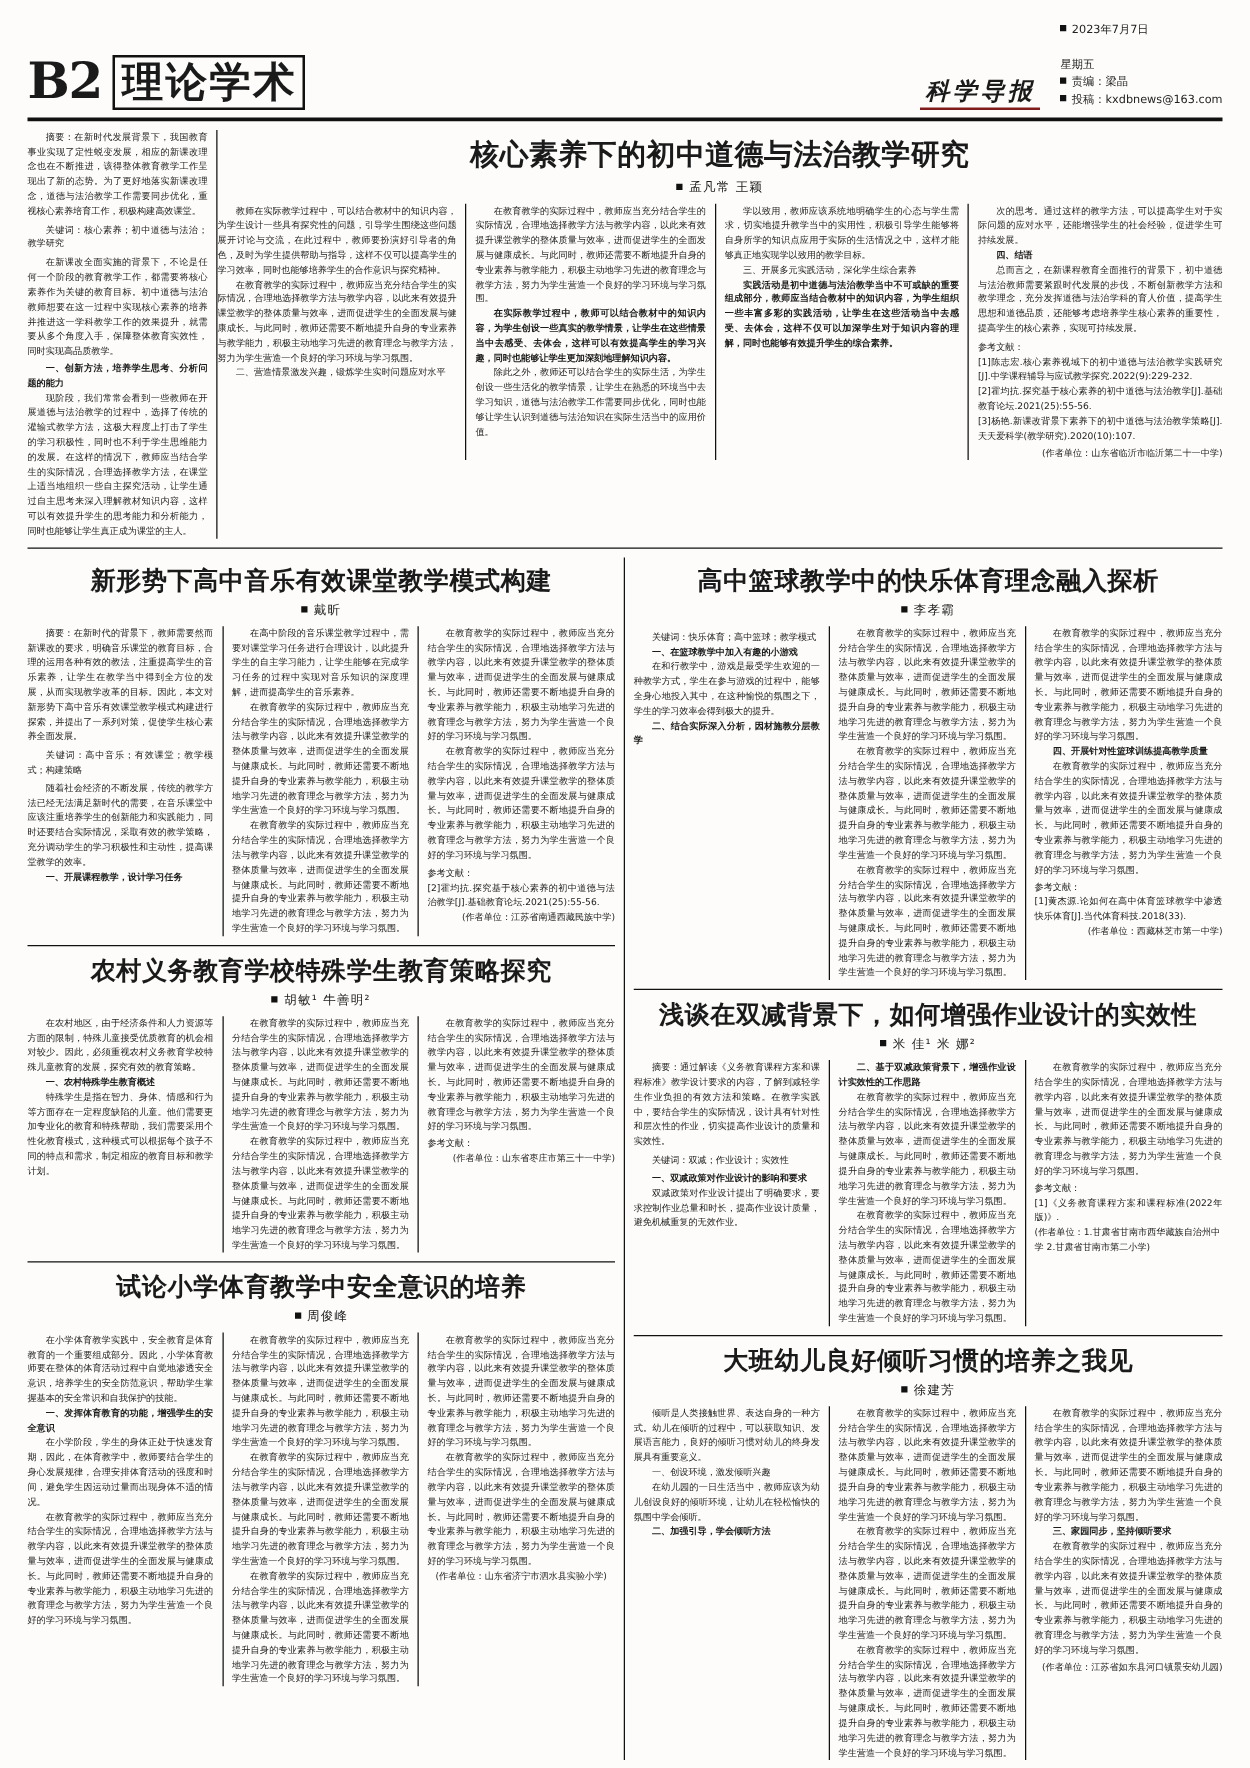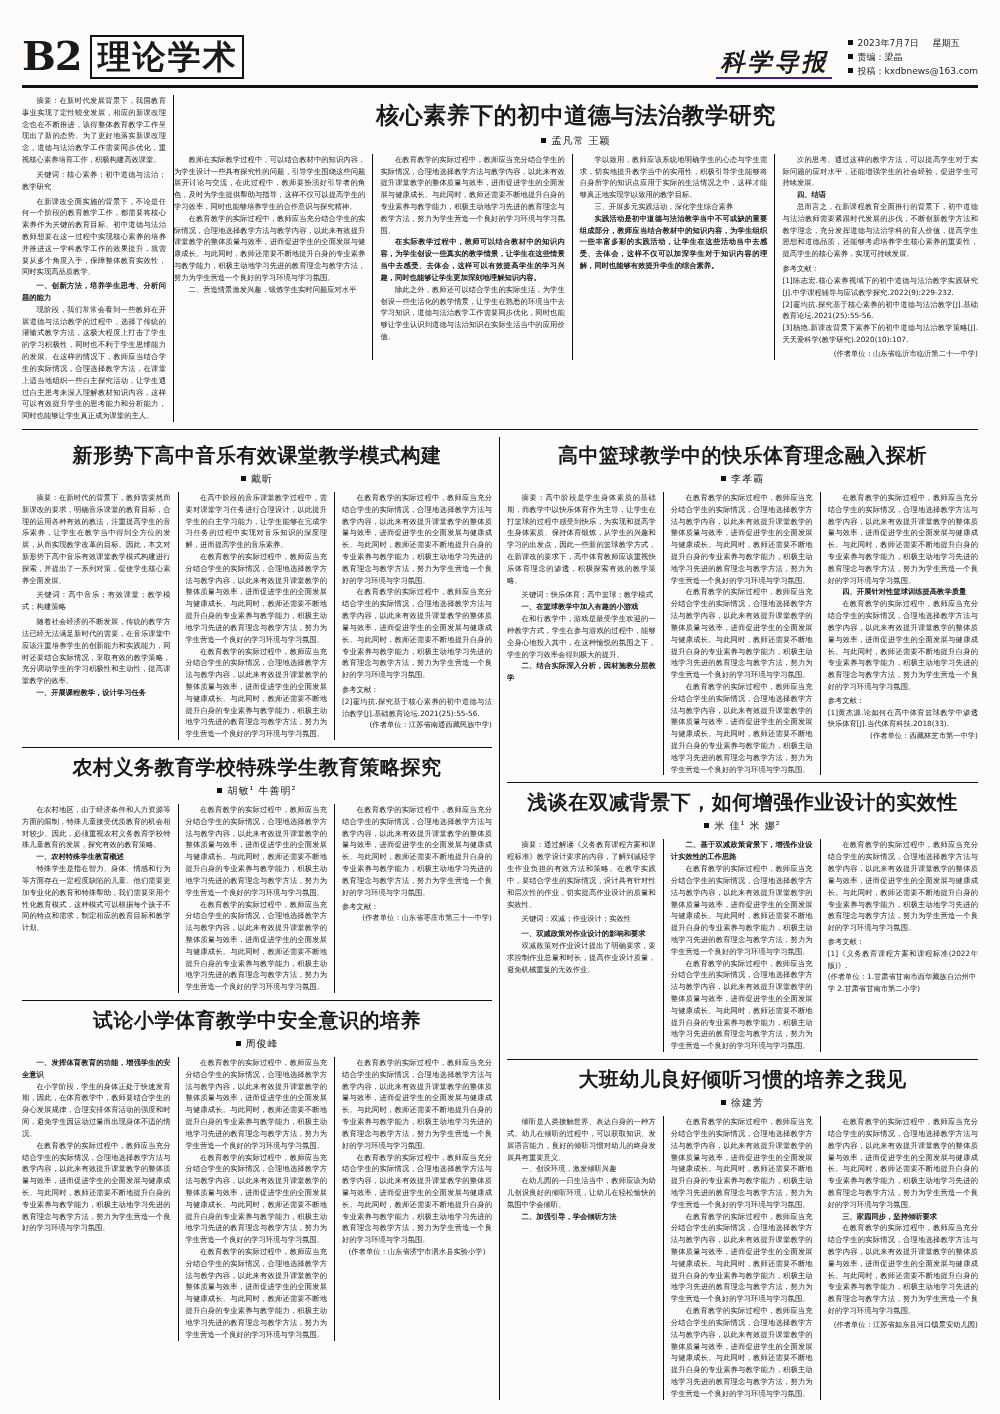--- a/index.html
+++ b/index.html
@@ -34,30 +34,30 @@
   }
   .section-name span{
     font-family:"DejaVu Serif","Liberation Serif",serif;
     font-size:33px;font-weight:bold;line-height:1;
   }
   .masthead-right{
     display:flex;align-items:flex-end;gap:16px;
   }
   .paper-logo{
     font-family:"DejaVu Serif","Liberation Serif",serif;
-    font-size:24px;font-weight:bold;font-style:italic;
+    font-size:19px;font-weight:bold;font-style:italic;
     letter-spacing:3px;
-    border-bottom:2px solid #4c1d95;
+    border-bottom:2px solid #7f1d1d;
     padding:0 4px 3px 4px;
     line-height:1;
   }
   .masthead-meta{
     font-size:9px;line-height:1.55;color:#222;text-align:left;
   }
-  .masthead-meta div{white-space:nowrap;}
+  .masthead-meta div{white-space:nowrap;flex-direction:column;}
   .sq::before{
     content:"";display:inline-block;width:5px;height:5px;
     background:#111;margin-right:4px;vertical-align:1px;
   }
   .meta-row1{display:flex;gap:14px;}
   h1.headline{
     font-family:"DejaVu Serif","Liberation Serif",serif;
     font-size:23px;font-weight:bold;text-align:center;
     margin:6px 0 4px 0;line-height:1.25;letter-spacing:.5px;
   }
@@ -203,20 +203,21 @@
           <div class="body-text" style="text-indent:0;text-align:right;">(作者单位：山东省枣庄市第三十一中学)</div>
         </div>
       </div>
 
       <div class="sep-h"></div>
 
       <h1 class="headline small">试论小学体育教学中安全意识的培养</h1>
       <div class="byline">周俊峰</div>
       <div class="region">
         <div class="colbox vr pad-r" style="width:33.3%;">
+          <div class="body-text">在小学体育教学实践中，安全教育是体育教育的一个重要组成部分。因此，小学体育教师要在整体的体育活动过程中自觉地渗透安全意识，培养学生的安全防范意识，帮助学生掌握基本的安全常识和自我保护的技能。</div>
           <div class="body-text" style="font-weight:bold;">一、发挥体育教育的功能，增强学生的安全意识</div>
           <div class="body-text">在小学阶段，学生的身体正处于快速发育期，因此，在体育教学中，教师要结合学生的身心发展规律，合理安排体育活动的强度和时间，避免学生因运动过量而出现身体不适的情况。</div>
           <div class="body-text">在教育教学的实际过程中，教师应当充分结合学生的实际情况，合理地选择教学方法与教学内容，以此来有效提升课堂教学的整体质量与效率，进而促进学生的全面发展与健康成长。与此同时，教师还需要不断地提升自身的专业素养与教学能力，积极主动地学习先进的教育理念与教学方法，努力为学生营造一个良好的学习环境与学习氛围。</div>
         </div>
         <div class="colbox vr pad-r pad-l" style="width:33.3%;">
           <div class="body-text">在教育教学的实际过程中，教师应当充分结合学生的实际情况，合理地选择教学方法与教学内容，以此来有效提升课堂教学的整体质量与效率，进而促进学生的全面发展与健康成长。与此同时，教师还需要不断地提升自身的专业素养与教学能力，积极主动地学习先进的教育理念与教学方法，努力为学生营造一个良好的学习环境与学习氛围。</div>
           <div class="body-text">在教育教学的实际过程中，教师应当充分结合学生的实际情况，合理地选择教学方法与教学内容，以此来有效提升课堂教学的整体质量与效率，进而促进学生的全面发展与健康成长。与此同时，教师还需要不断地提升自身的专业素养与教学能力，积极主动地学习先进的教育理念与教学方法，努力为学生营造一个良好的学习环境与学习氛围。</div>
           <div class="body-text">在教育教学的实际过程中，教师应当充分结合学生的实际情况，合理地选择教学方法与教学内容，以此来有效提升课堂教学的整体质量与效率，进而促进学生的全面发展与健康成长。与此同时，教师还需要不断地提升自身的专业素养与教学能力，积极主动地学习先进的教育理念与教学方法，努力为学生营造一个良好的学习环境与学习氛围。</div>
         </div>
         <div class="colbox pad-l" style="width:33.4%;">
@@ -225,21 +226,20 @@
           <div class="body-text" style="text-indent:0;text-align:center;">(作者单位：山东省济宁市泗水县实验小学)</div>
         </div>
       </div>
     </div>
 
     <div class="colbox pad-l" style="width:50%;">
       <h1 class="headline small">高中篮球教学中的快乐体育理念融入探析</h1>
       <div class="byline">李孝霸</div>
       <div class="region">
         <div class="colbox vr pad-r" style="width:33.3%;">
-          <div class="body-text">摘要：高中阶段是学生身体素质的基础期，而教学中以快乐体育作为主导，让学生在打篮球的过程中感受到快乐，为实现和提高学生身体素质、保持体育锻炼，从学生的兴趣和学习的出发点，因此一些新的篮球教学方式，在新课改的要求下，高中体育教师应该重视快乐体育理念的渗透，积极探索有效的教学策略。</div>
           <div class="body-text" style="margin-top:3px;">关键词：快乐体育；高中篮球；教学模式</div>
           <div class="body-text" style="font-weight:bold;margin-top:0;">一、在篮球教学中加入有趣的小游戏</div>
           <div class="body-text">在和行教学中，游戏是最受学生欢迎的一种教学方式，学生在参与游戏的过程中，能够全身心地投入其中，在这种愉悦的氛围之下，学生的学习效率会得到极大的提升。</div>
           <div class="body-text" style="font-weight:bold;">二、结合实际深入分析，因材施教分层教学</div>
         </div>
         <div class="colbox vr pad-r pad-l" style="width:33.3%;">
           <div class="body-text">在教育教学的实际过程中，教师应当充分结合学生的实际情况，合理地选择教学方法与教学内容，以此来有效提升课堂教学的整体质量与效率，进而促进学生的全面发展与健康成长。与此同时，教师还需要不断地提升自身的专业素养与教学能力，积极主动地学习先进的教育理念与教学方法，努力为学生营造一个良好的学习环境与学习氛围。</div>
           <div class="body-text">在教育教学的实际过程中，教师应当充分结合学生的实际情况，合理地选择教学方法与教学内容，以此来有效提升课堂教学的整体质量与效率，进而促进学生的全面发展与健康成长。与此同时，教师还需要不断地提升自身的专业素养与教学能力，积极主动地学习先进的教育理念与教学方法，努力为学生营造一个良好的学习环境与学习氛围。</div>
           <div class="body-text">在教育教学的实际过程中，教师应当充分结合学生的实际情况，合理地选择教学方法与教学内容，以此来有效提升课堂教学的整体质量与效率，进而促进学生的全面发展与健康成长。与此同时，教师还需要不断地提升自身的专业素养与教学能力，积极主动地学习先进的教育理念与教学方法，努力为学生营造一个良好的学习环境与学习氛围。</div>
         </div>

